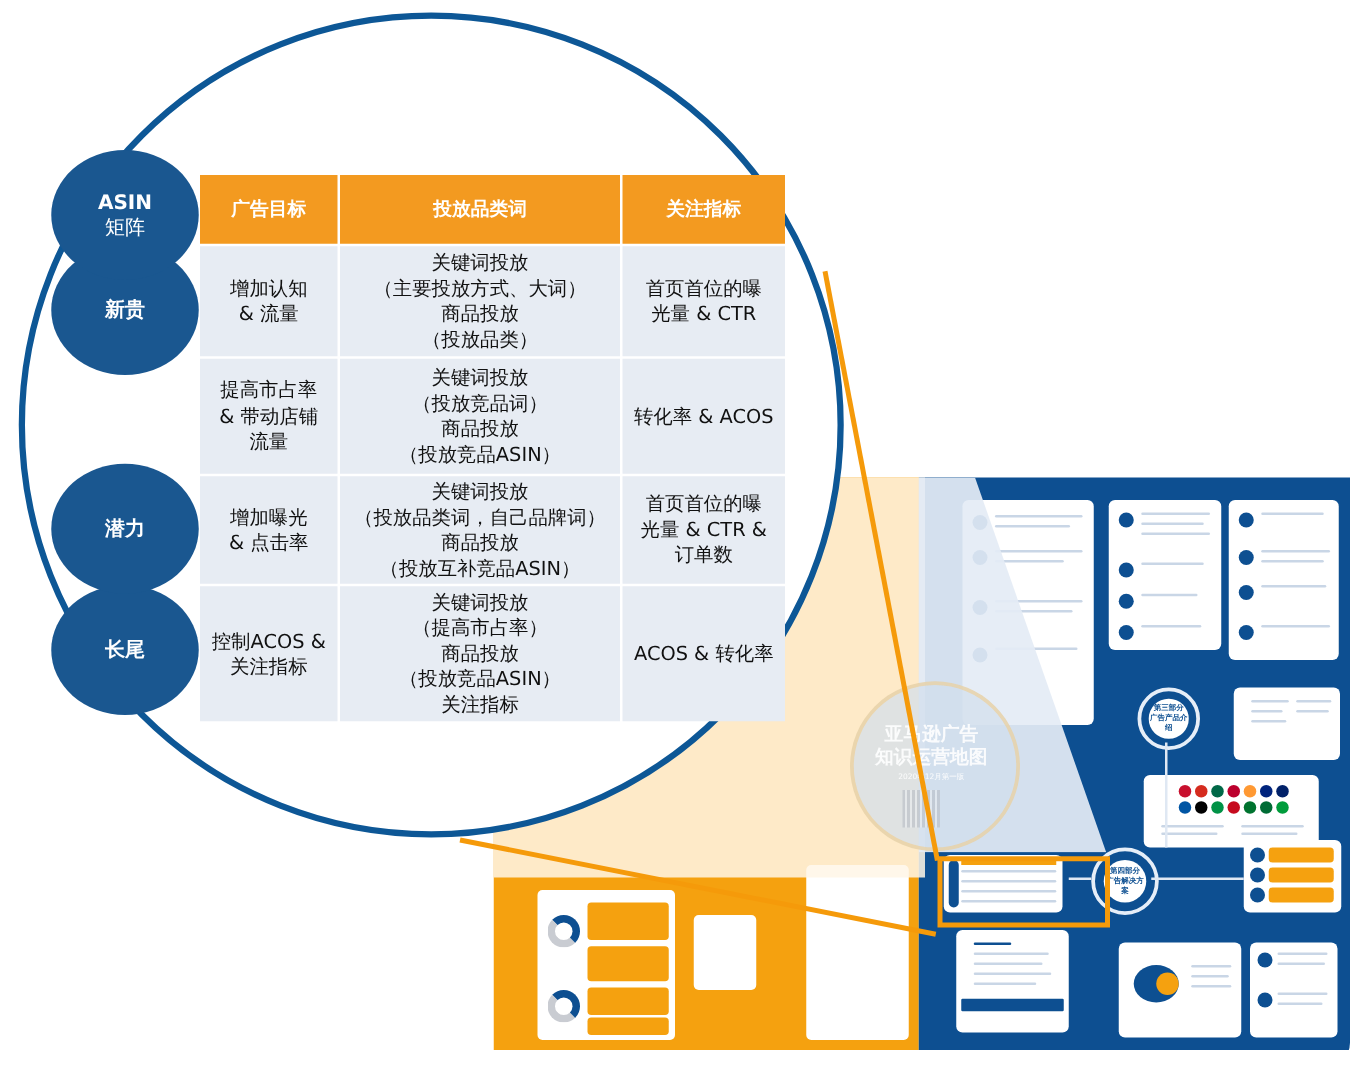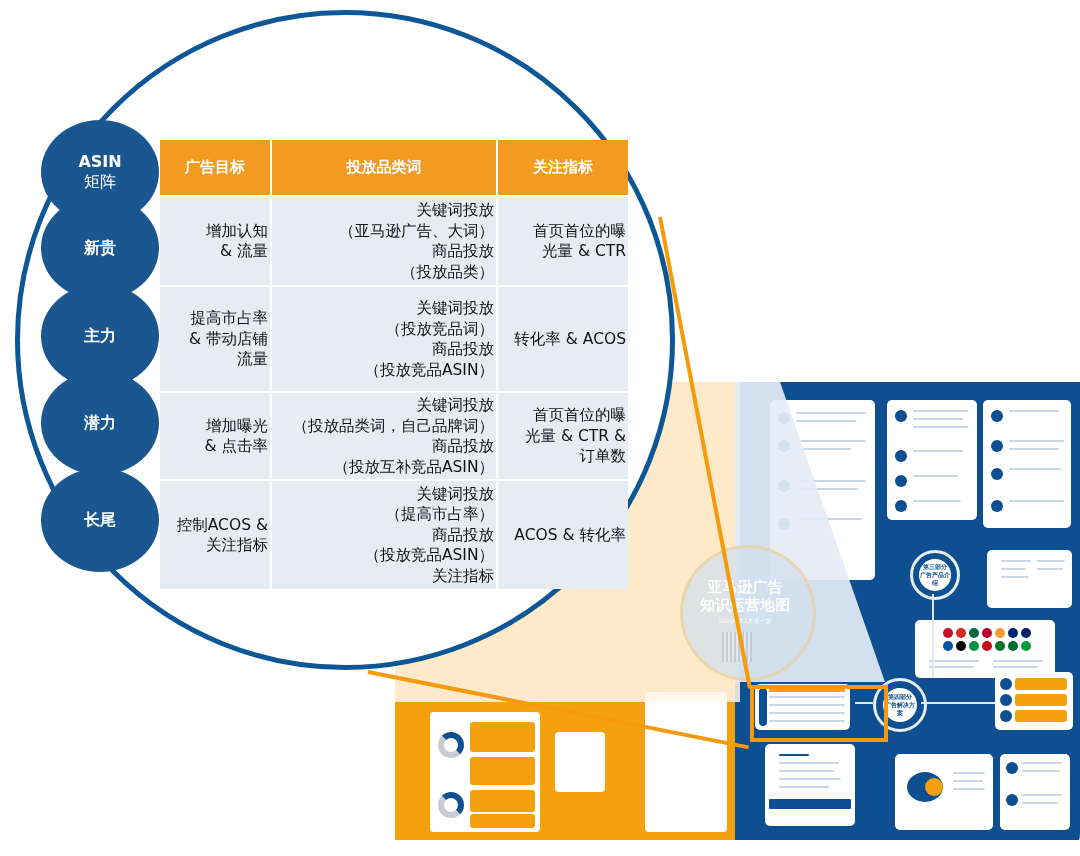--- a/index.html
+++ b/index.html
@@ -33,21 +33,21 @@
 
   
   .mag { position:absolute; left:15px; top:10px; width:660px; height:660px; border-radius:50%; background:#ffffff; border:5px solid #0d5796; box-sizing:border-box; overflow:hidden; }
   .title-pill { position:absolute; left:155px; top:68px; width:370px; height:60px; border-radius:30px; background:#0d5796; color:#fff; font-size:35px; display:flex; align-items:center; justify-content:center; letter-spacing:2px; font-family:"DejaVu Sans", sans-serif; }
 
   .tier { position:absolute; width:118px; height:104px; border-radius:50%; background:#1a5790; color:#fff; font-weight:bold; font-size:16px; display:flex; flex-direction:column; align-items:center; justify-content:center; line-height:20px; }
   .tier .sub { font-weight:normal; font-size:16px; }
 
   table.asin { position:absolute; left:158px; top:138px; width:470px; border-collapse:separate; border-spacing:2px; table-layout:fixed; }
   table.asin th { background:#f39a20; color:#fff; font-size:15px; font-weight:bold; height:55px; padding:0; text-align:center; }
-  table.asin td { background:#e7ecf3; color:#111; font-size:15.5px; line-height:20.5px; text-align:right; padding:0 2px; vertical-align:middle; }
+  table.asin td { background:#e7ecf3; color:#111; font-size:15.5px; line-height:20.5px; text-align:center; padding:0 2px; vertical-align:middle; }
   table.asin td div { white-space:nowrap; }
 </style>
 </head>
 <body>
 
 <div class="canvas">
 
   <div class="poster">
     <div class="poster-orange">
 
@@ -207,21 +207,20 @@
   <div class="zoom-frame"></div>
 
   <div class="mag"></div>
 
 
   <div class="tier" style="left:41px;top:196px;">新贵</div>
   <div class="tier" style="left:41px;top:120px;">
     <span>ASIN</span>
       <span class="sub">矩阵</span>
   </div>
-  <div class="tier" style="left:41px;top:284px;">主力</div>
   <div class="tier" style="left:41px;top:468px;">长尾</div>
   <div class="tier" style="left:41px;top:371px;">潜力</div>
 
   <table class="asin">
     <colgroup>
         <col style="width:110px">
         <col style="width:224px">
         <col style="width:130px">
       </colgroup>
     <thead>
@@ -232,30 +231,30 @@
       </tr>
     </thead>
     <tbody>
       <tr style="height:88px">
         <td>
             <div>增加认知</div>
             <div>&amp; 流量</div>
           </td>
         <td>
             <div>关键词投放</div>
-            <div>（亚马逊广告、大词）</div>
+            <div>（主要投放方式、大词）</div>
             <div>商品投放</div>
             <div>（投放品类）</div>
           </td>
         <td>
             <div>首页首位的曝</div>
             <div>光量 &amp; CTR</div>
           </td>
       </tr>
-      <tr style="height:104px">
+      <tr style="height:92px">
         <td>
             <div>提高市占率</div>
             <div>&amp; 带动店铺</div>
             <div>流量</div>
           </td>
         <td>
             <div>关键词投放</div>
             <div>（投放竞品词）</div>
             <div>商品投放</div>
             <div>（投放竞品ASIN）</div>

